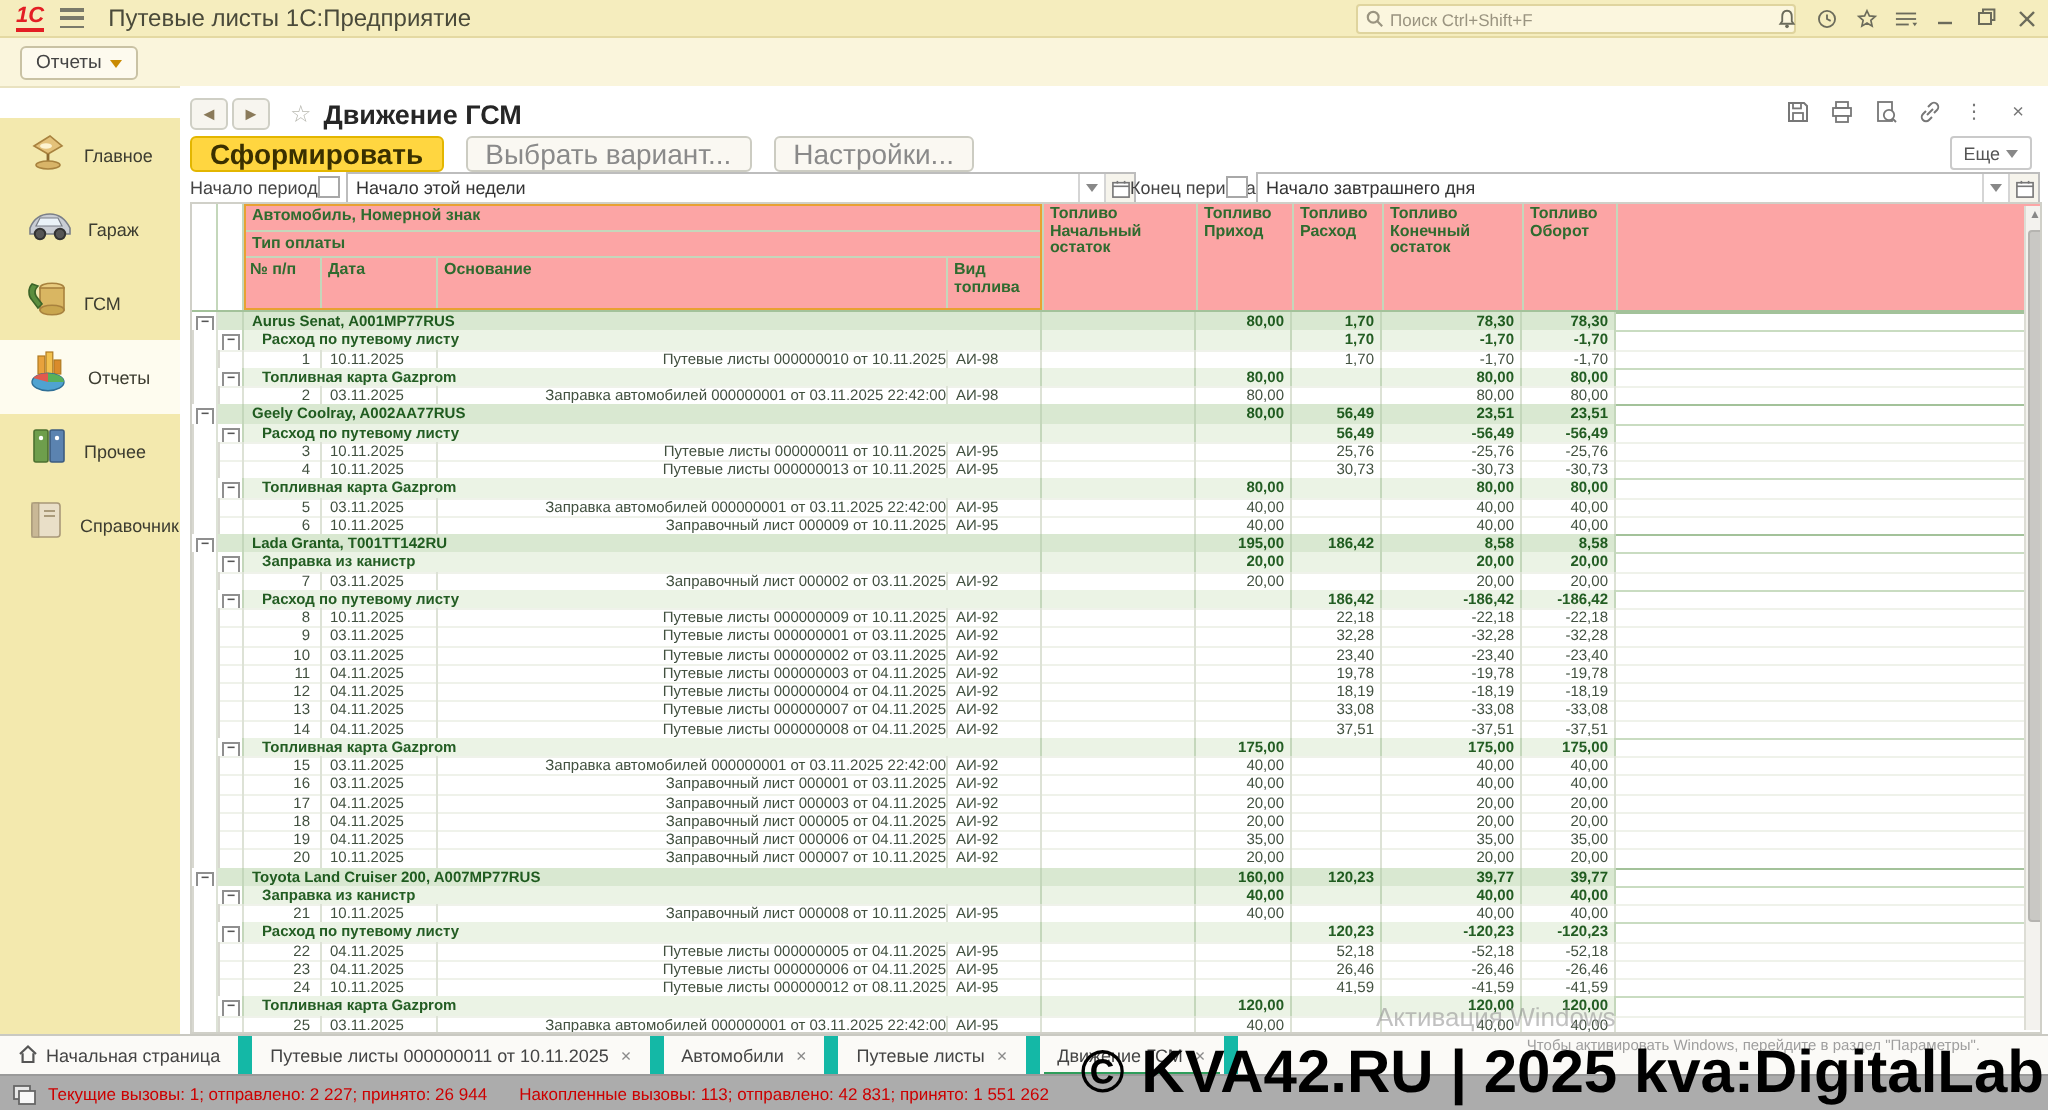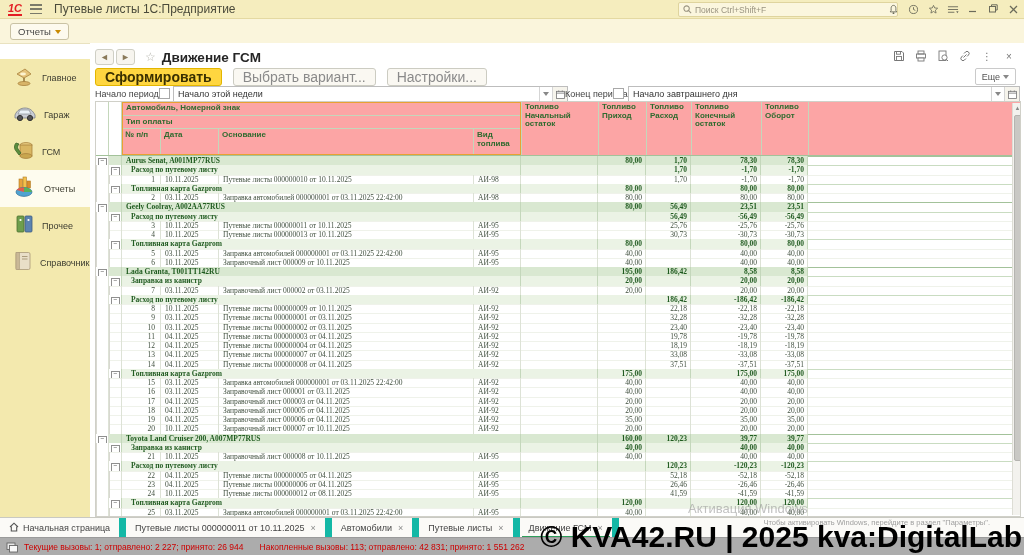--- a/index.html
+++ b/index.html
@@ -62,30 +62,30 @@
   .h-c0{width:13px;background:#fff;}.h-c1{width:13px;background:#fff;}
   .h-left{width:399px;display:flex;flex-direction:column;padding:0;border-right:1px solid var(--gridg);}
   .h-rowA{height:14px;box-sizing:border-box;border-bottom:1px solid var(--gridg);padding:2px 0 0 4px;}
   .h-rowB{height:13px;box-sizing:border-box;border-bottom:1px solid var(--gridg);padding:2px 0 0 4px;}
   .h-rowC{height:26px;display:flex;}
   .h-sub{box-sizing:border-box;border-right:1px solid var(--gridg);padding:2px 0 0 3px;line-height:8.5px;}
   .h-sub:last-child{border-right:none;}
   .h-v0{width:77px;}.h-v1{width:48px;}.h-v2{width:45px;}.h-v3{width:70px;}.h-v4{width:47px;}
   .sel-outline{position:absolute;left:26px;top:0;width:399px;height:53px;border:1.5px solid #E8A132;
                box-sizing:border-box;pointer-events:none;}
-  .tbody{position:relative;height:360px;overflow:hidden;font-family:Liberation Serif, serif;}
+  .tbody{position:relative;height:360px;overflow:hidden;}
   .row{display:flex;height:9.26px;box-sizing:border-box;cursor:default;}
   .cell{box-sizing:border-box;border-right:1px solid var(--grid);font-size:7.5px;line-height:9.2px;
         overflow:hidden;white-space:nowrap;}
   .r-g .cell,.r-s .cell{border-right-color:var(--gridg);}
   .ct-c0{width:13px;background:#fff;border-right-color:var(--grid) !important;}
   .ct-c1{width:13px;}
   .ct-num{width:39px;text-align:right;padding-right:5px;}
   .ct-date{width:58px;padding-left:4px;}
-  .ct-basis{width:255px;padding-left:4px;}
+  .ct-basis{width:255px;padding-left:4px;text-align:right;}
   .ct-fuel{width:47px;padding-left:4px;}
   .ct-merged{width:399px;padding-left:4px;font-weight:bold;}
   .ct-v{text-align:right;padding-right:3px;}
   .ct-v0{width:77px;}.ct-v1{width:48px;}.ct-v2{width:45px;}.ct-v3{width:70px;}.ct-v4{width:47px;}
   .r-g{background:#fff;color:#1F5B1F;box-shadow:inset 0 1px 0 #A3C29A;}
   .r-g .cell{background:#D9E8D1;font-weight:bold;}
   .r-g .ct-c0{background:#fff;}
   .r-s{background:#fff;color:#235D23;box-shadow:inset 0 1px 0 #C9DCC1;}
   .r-s .cell{background:#EBF3E5;font-weight:bold;}
   .r-s .ct-c0,.r-s .ct-c1{background:#fff;}

